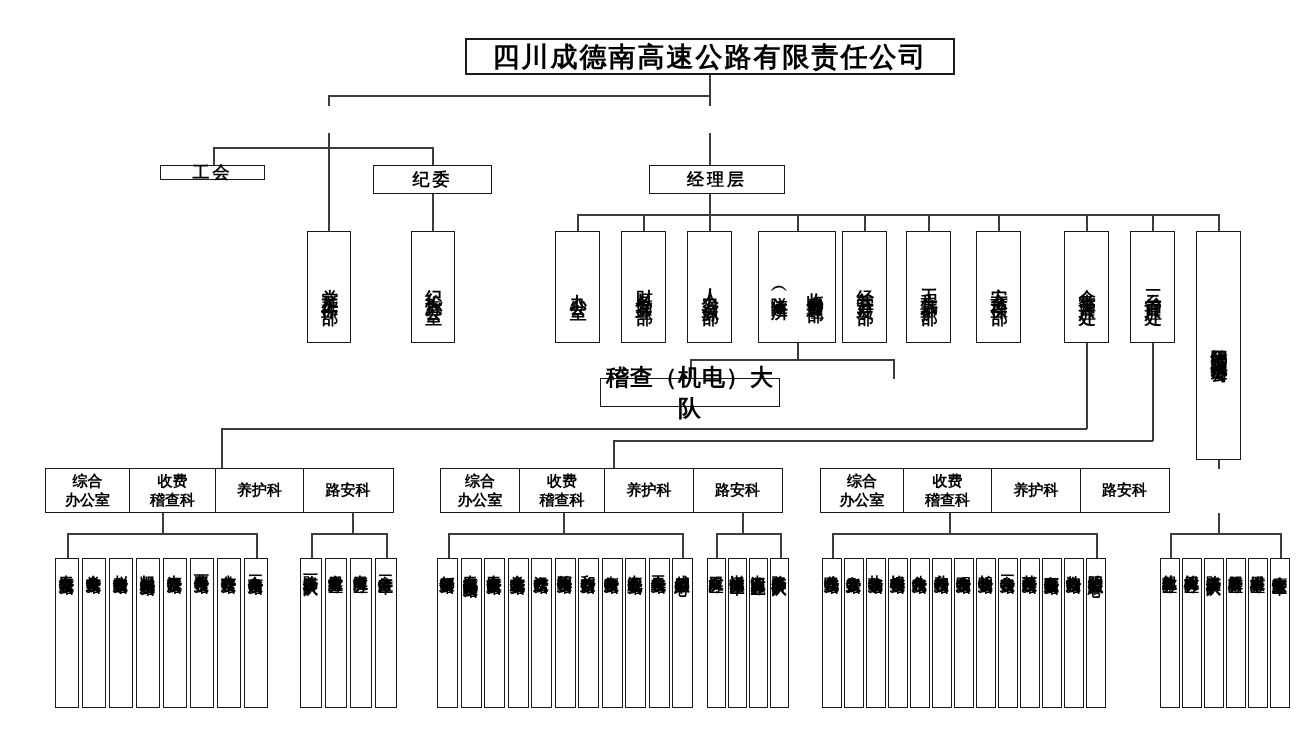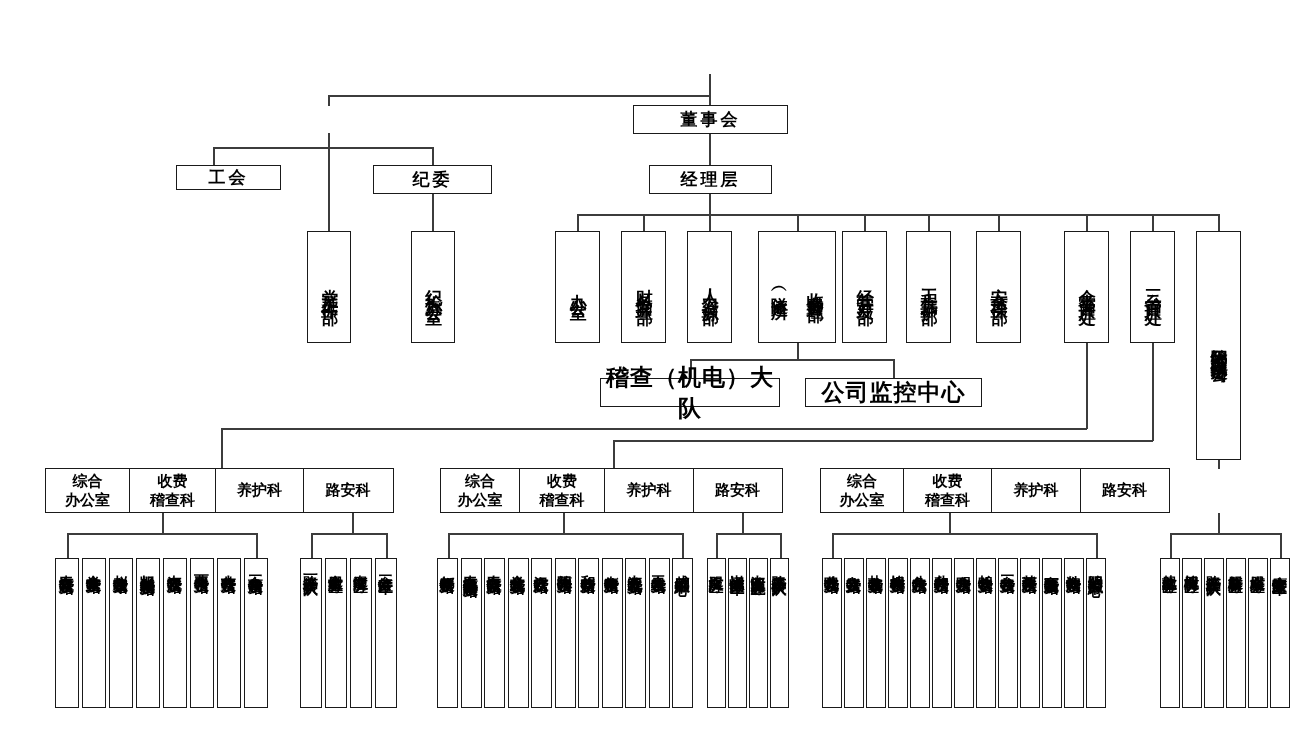--- a/index.html
+++ b/index.html
@@ -92,30 +92,30 @@
   <div class="vline" style="left:386px;top:533px;width:1.5px;height:26px;"></div>
   <div class="vline" style="left:448px;top:533px;width:1.5px;height:26px;"></div>
   <div class="vline" style="left:682px;top:533px;width:1.5px;height:26px;"></div>
   <div class="vline" style="left:716px;top:533px;width:1.5px;height:26px;"></div>
   <div class="vline" style="left:780px;top:533px;width:1.5px;height:26px;"></div>
   <div class="vline" style="left:832px;top:533px;width:1.5px;height:26px;"></div>
   <div class="vline" style="left:1096px;top:533px;width:1.5px;height:26px;"></div>
   <div class="vline" style="left:1170px;top:533px;width:1.5px;height:26px;"></div>
   <div class="vline" style="left:1280px;top:533px;width:1.5px;height:26px;"></div>
 
-  <div class="box lvl" style="left:633px;top:105px;width:155px;height:29px;">
-    <span>董事会</span>
-  </div>
-  <div class="box lvl" style="left:160px;top:165px;width:105px;height:25px;margin-left:16px;">
+  <div class="box title" style="left:465px;top:38px;width:490px;height:37px;">
+    <span>四川成德南高速公路有限责任公司</span>
+  </div>
+  <div class="box lvl" style="left:160px;top:165px;width:105px;height:15px;">
     <span>工会</span>
   </div>
   <div class="box lvl" style="left:373px;top:165px;width:119px;height:29px;">
     <span>纪委</span>
   </div>
-  <div class="box lvl" style="left:649px;top:165px;width:123px;height:29px;">
+  <div class="box lvl" style="left:649px;top:165px;width:136px;height:29px;">
     <span>经理层</span>
   </div>
 
   <div class="box vbox" style="left:307px;top:231px;width:44px;height:112px;">
     <span>党群工作部</span>
   </div>
   <div class="box vbox" style="left:411px;top:231px;width:44px;height:112px;">
     <span>纪检办公室</span>
   </div>
   <div class="box vbox" style="left:555px;top:231px;width:45px;height:112px;">
@@ -144,23 +144,20 @@
   </div>
   <div class="box vbox" style="left:1130px;top:231px;width:45px;height:112px;">
     <span>三台管理处</span>
   </div>
   <div class="box vbox tall" style="left:1196px;top:231px;width:45px;height:229px;">
     <span>绵阳管理处（绵遂公司）</span>
   </div>
 
   <div class="box mid" style="left:600px;top:378px;width:180px;height:29px;">
     <span>稽查（机电）大队</span>
-  </div>
-  <div class="box mid" style="left:805px;top:378px;width:177px;height:29px;">
-    <span>公司监控中心</span>
   </div>
 
   <div class="hdr-row" style="left:45px;">
     <div class="hdr-cell" style="width:85px;">
         <span>综合</span>
         <span>办公室</span>
       </div>
     <div class="hdr-cell" style="width:88px;">
         <span>收费</span>
         <span>稽查科</span>

